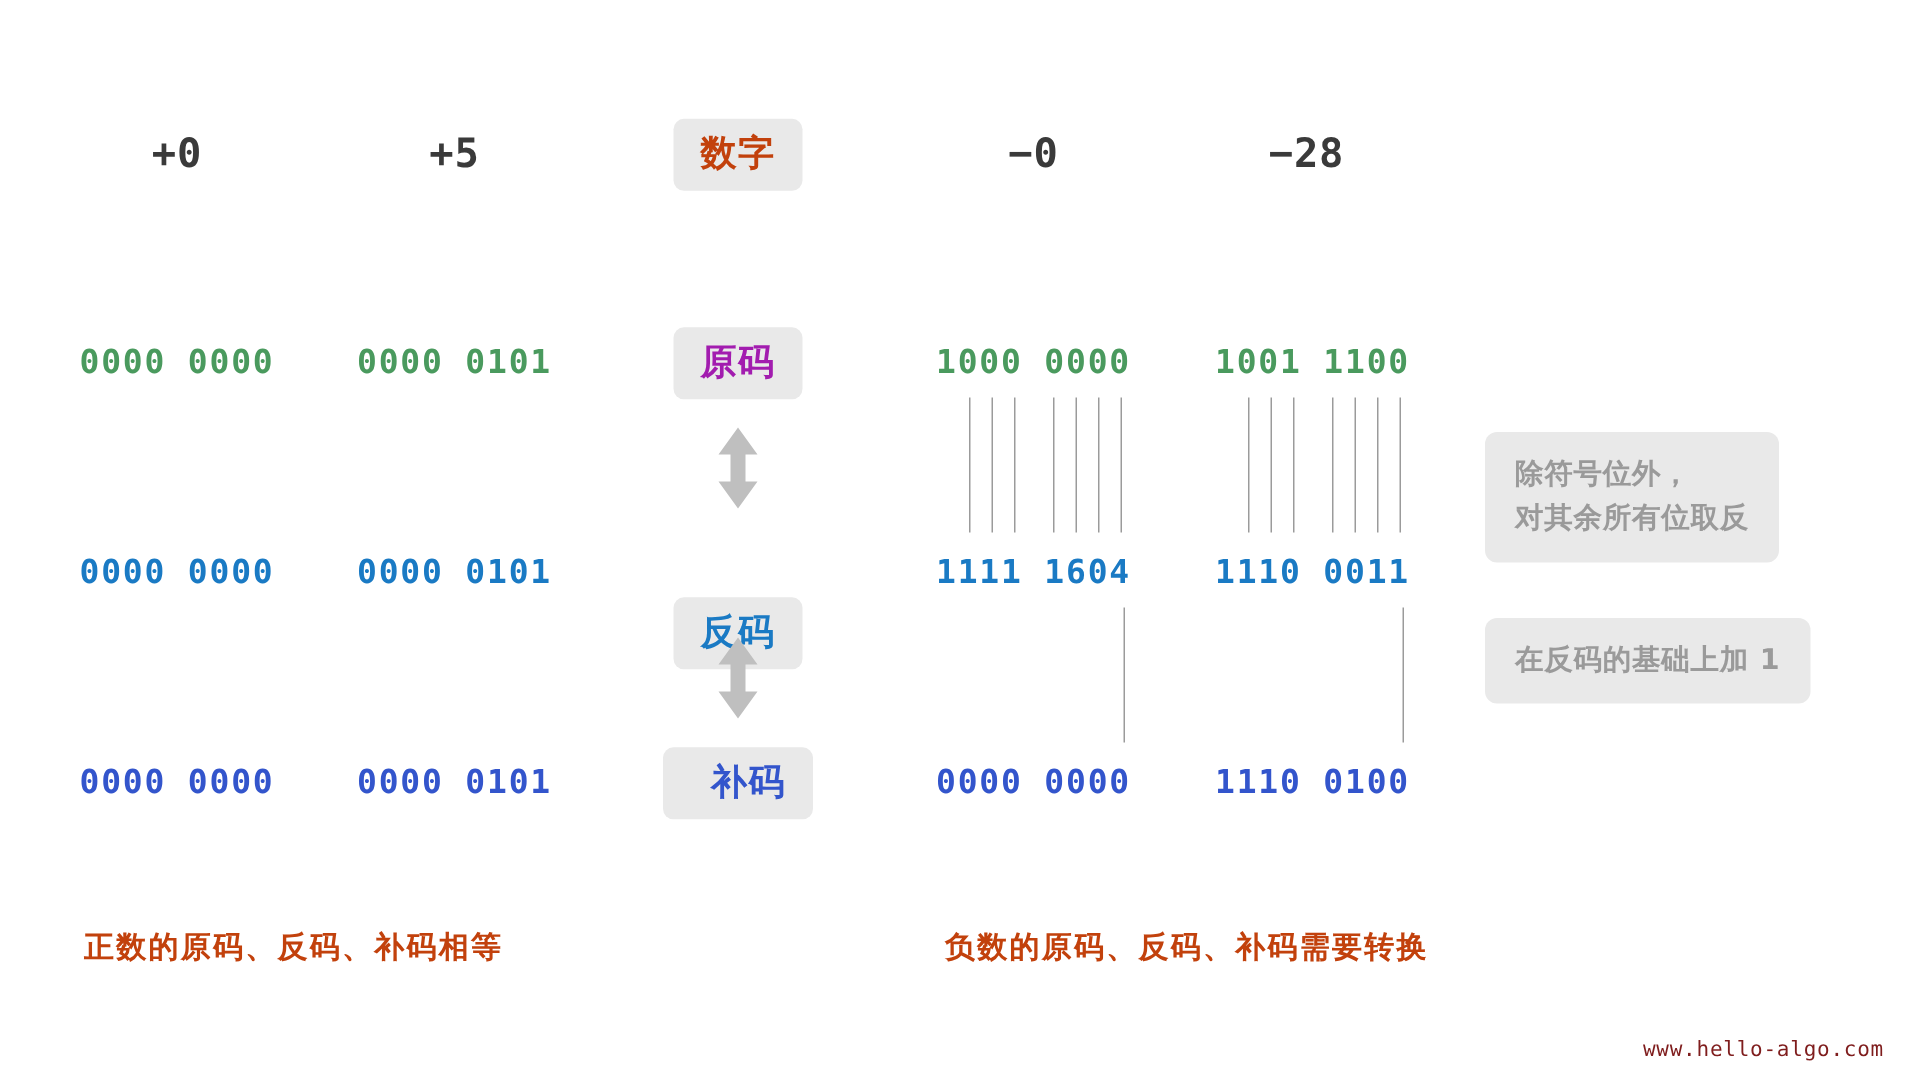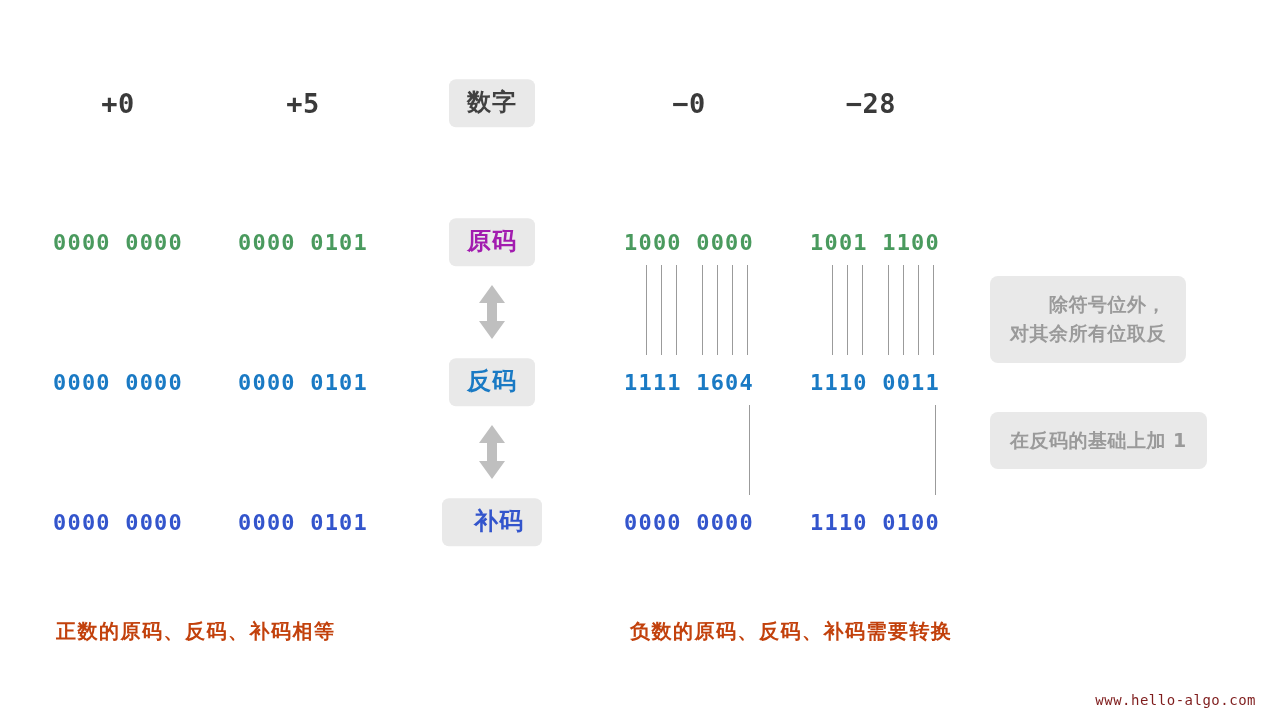--- a/index.html
+++ b/index.html
@@ -54,23 +54,23 @@
     transform: translate(-50%, -50%);
     background: #e9e9e9;
     border-radius: 7px;
     padding: 10px 18px;
     font-size: 24px;
     font-weight: bold;
     line-height: 1.15;
     white-space: nowrap;
     letter-spacing: 1px;
   }
-  .chip.c-dark   { color: #404040; }
+  .chip.c-dark   { color: #c2410c; }
   .chip.c-green  { color: #a21caf; }
-  .chip.c-blue   { color: #1a7ac4; }
+  .chip.c-blue   { color: #1a7ac4; margin-top: 40px; }
   .chip.c-indigo { color: #3355cc; }
 
   
   .note {
     position: absolute;
     background: #e9e9e9;
     border-radius: 8px;
     color: #9a9a9a;
     font-size: 19px;
     font-weight: bold;
@@ -183,21 +183,21 @@
       <path d="M17 2 L30 20 L22 20 L22 38 L30 38 L17 56 L4 38 L12 38 L12 20 L4 20 Z" fill="#bfbfbf"></path>
     </svg>
   </div>
 
   <div class="dblarrow" style="left:492px; top:454px;">
     <svg width="34" height="58" viewBox="0 0 34 58" aria-hidden="true">
       <path d="M17 2 L30 20 L22 20 L22 38 L30 38 L17 56 L4 38 L12 38 L12 20 L4 20 Z" fill="#bfbfbf"></path>
     </svg>
   </div>
 
-  <div class="note" style="left:990px; top:276px;text-align:right;">
+  <div class="note" style="left:990px; top:288px;">
     <div>除符号位外，</div>
     <div>对其余所有位取反</div>
   </div>
 
   <div class="note" style="left:990px; top:412px;">
     <div>在反码的基础上加  1</div>
   </div>
 
   <div class="caption" style="left:56px; top:618px;">正数的原码、反码、补码相等</div>
 

